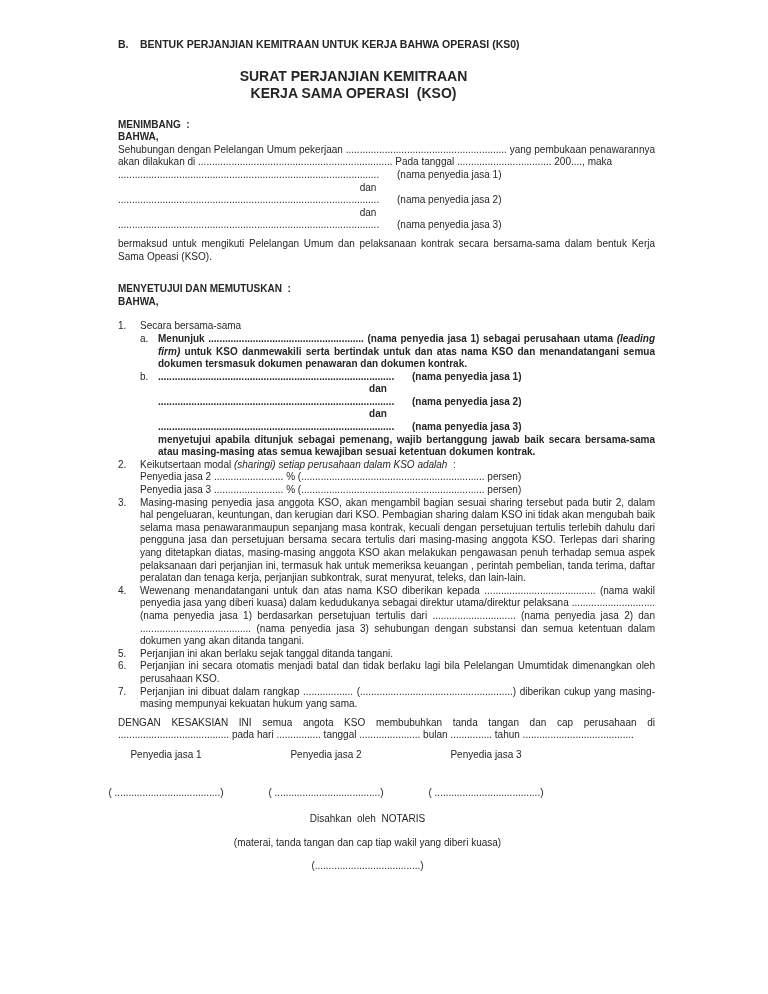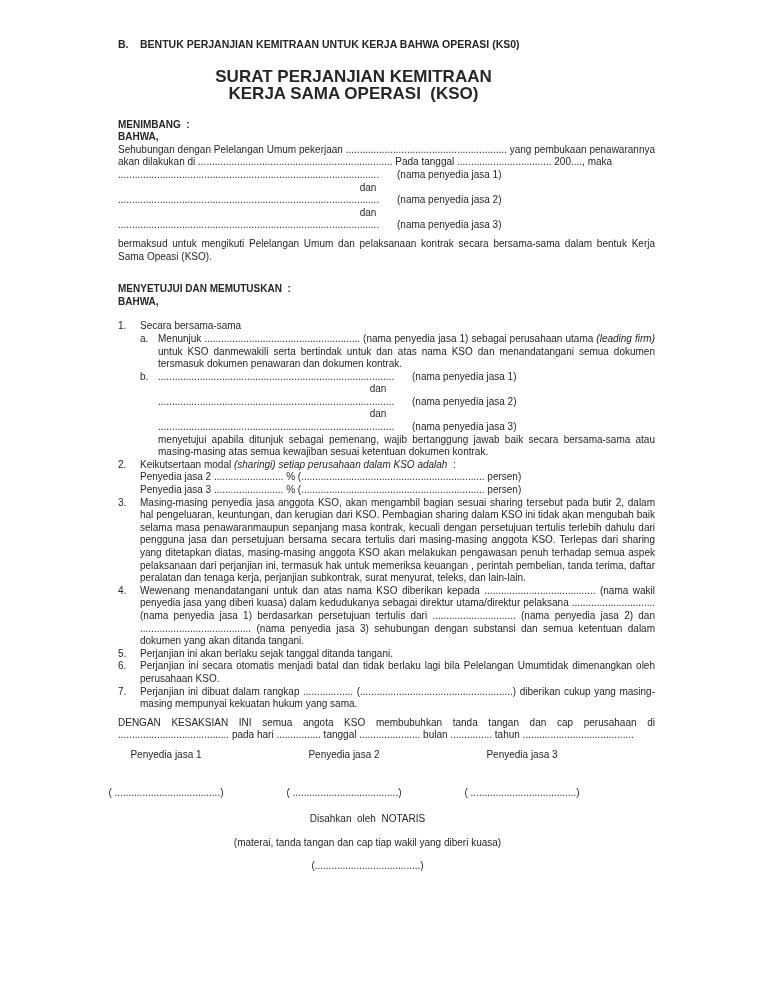--- a/index.html
+++ b/index.html
@@ -10,35 +10,35 @@
   }
   .content {
     position:absolute; left:118px; top:38px; width:537px;
     font-size:10px; line-height:12.6px;
   }
   p { margin:0; }
   .bold { font-weight:bold; }
   .pre  { white-space:pre-wrap; }
   .just { text-align:justify; }
   .heading-row { display:flex; font-weight:bold; font-size:10.5px; margin-bottom:17px; }
-  .titleblock { text-align:center; font-weight:bold; font-size:17px; line-height:17px; padding-right:66px; margin-bottom:17px; }
+  .titleblock { text-align:center; font-weight:bold; font-size:14px; line-height:17px; padding-right:66px; margin-bottom:17px; }
   .num    { flex:0 0 22px; width:22px; }
   .letter { flex:0 0 18px; width:18px; }
   .item   { display:flex; }
   .ibody  { flex:1; min-width:0; }
   .sub    { display:flex; }
-  .sbody  { flex:1; min-width:0; }
+  .sbody  { flex:1; min-width:0;font-weight:bold; }
   .dotrow { display:flex; white-space:nowrap; }
   .dots   { display:inline-block; overflow:hidden; white-space:nowrap; }
   .w262   { flex:0 0 262px; width:262px; }
   .w237   { flex:0 0 237px; width:237px; }
   .dotrow .lbl { margin-left:17px; }
   .dan-row   { width:500px; text-align:center; }
   .dan-row-b { width:440px; text-align:center; }
-  .sig-row   { display:flex; gap:28px; margin-left:-27px; }
+  .sig-row   { display:flex; gap:10px; margin-left:-27px; }
   .sig-col   { flex:0 0 150px; width:150px; text-align:center; }
   .center-block { text-align:center; padding-right:38px; }
   .mt6{margin-top:6px} .mt7{margin-top:7px} .mt11{margin-top:11px}
   .mt12{margin-top:12px} .mt14{margin-top:14px} .mt16{margin-top:20px}
   .mt25{margin-top:25px}
   i { font-style:italic; }
 </style>
 </head>
 <body>
 

